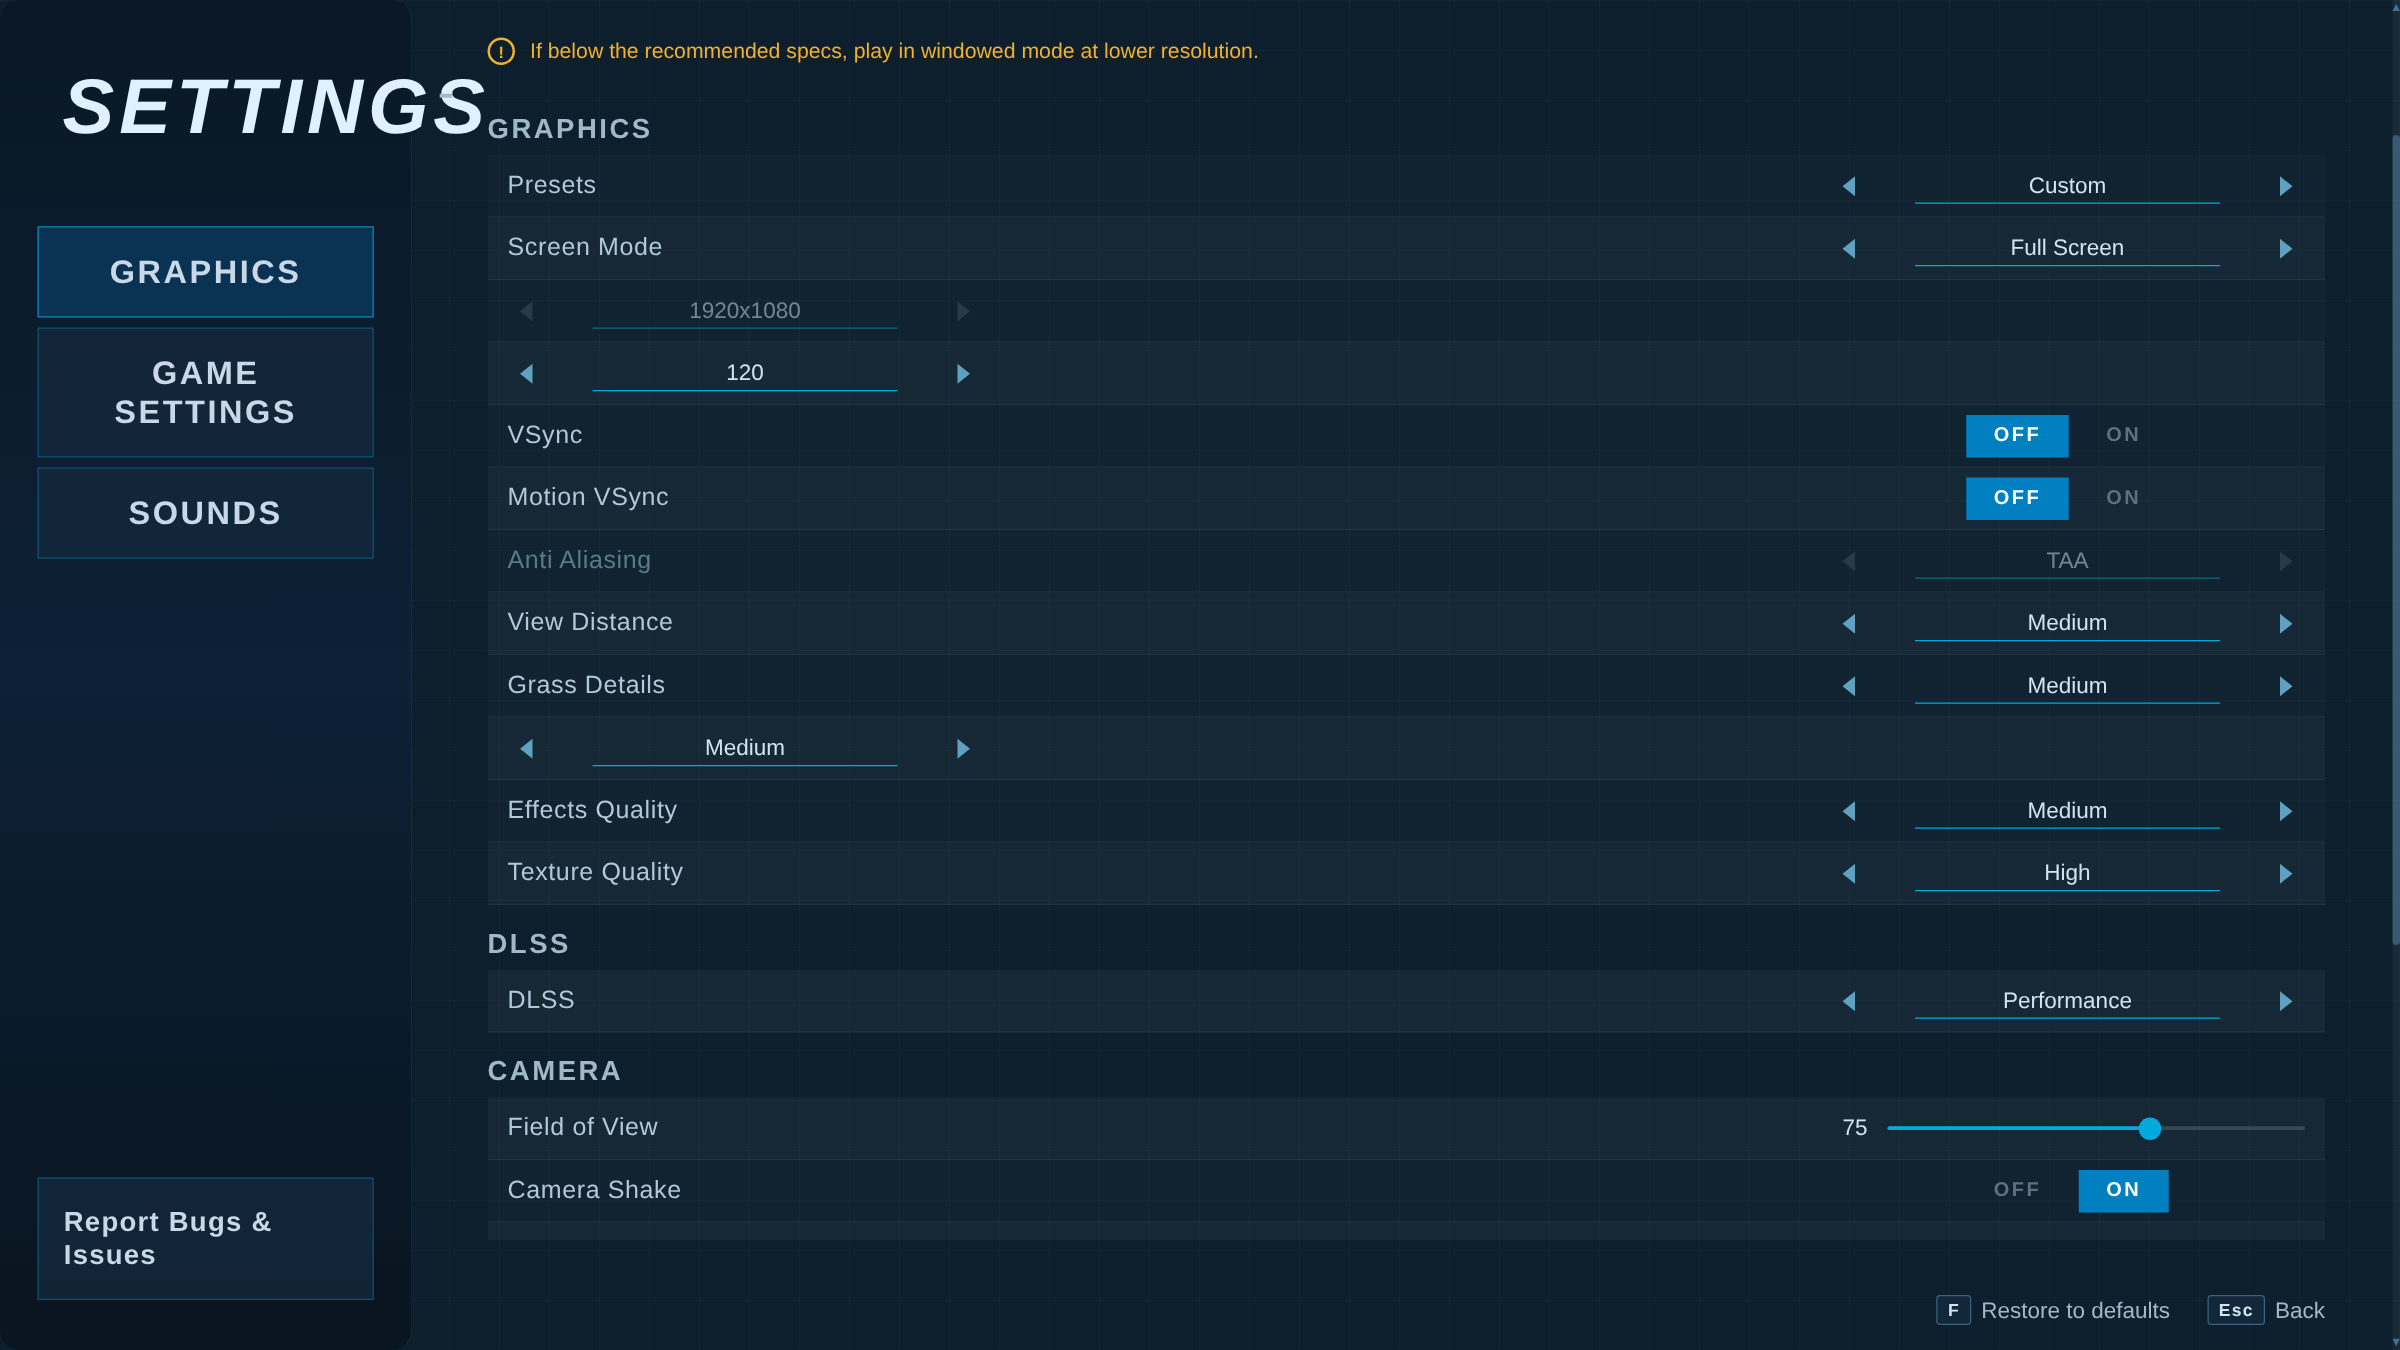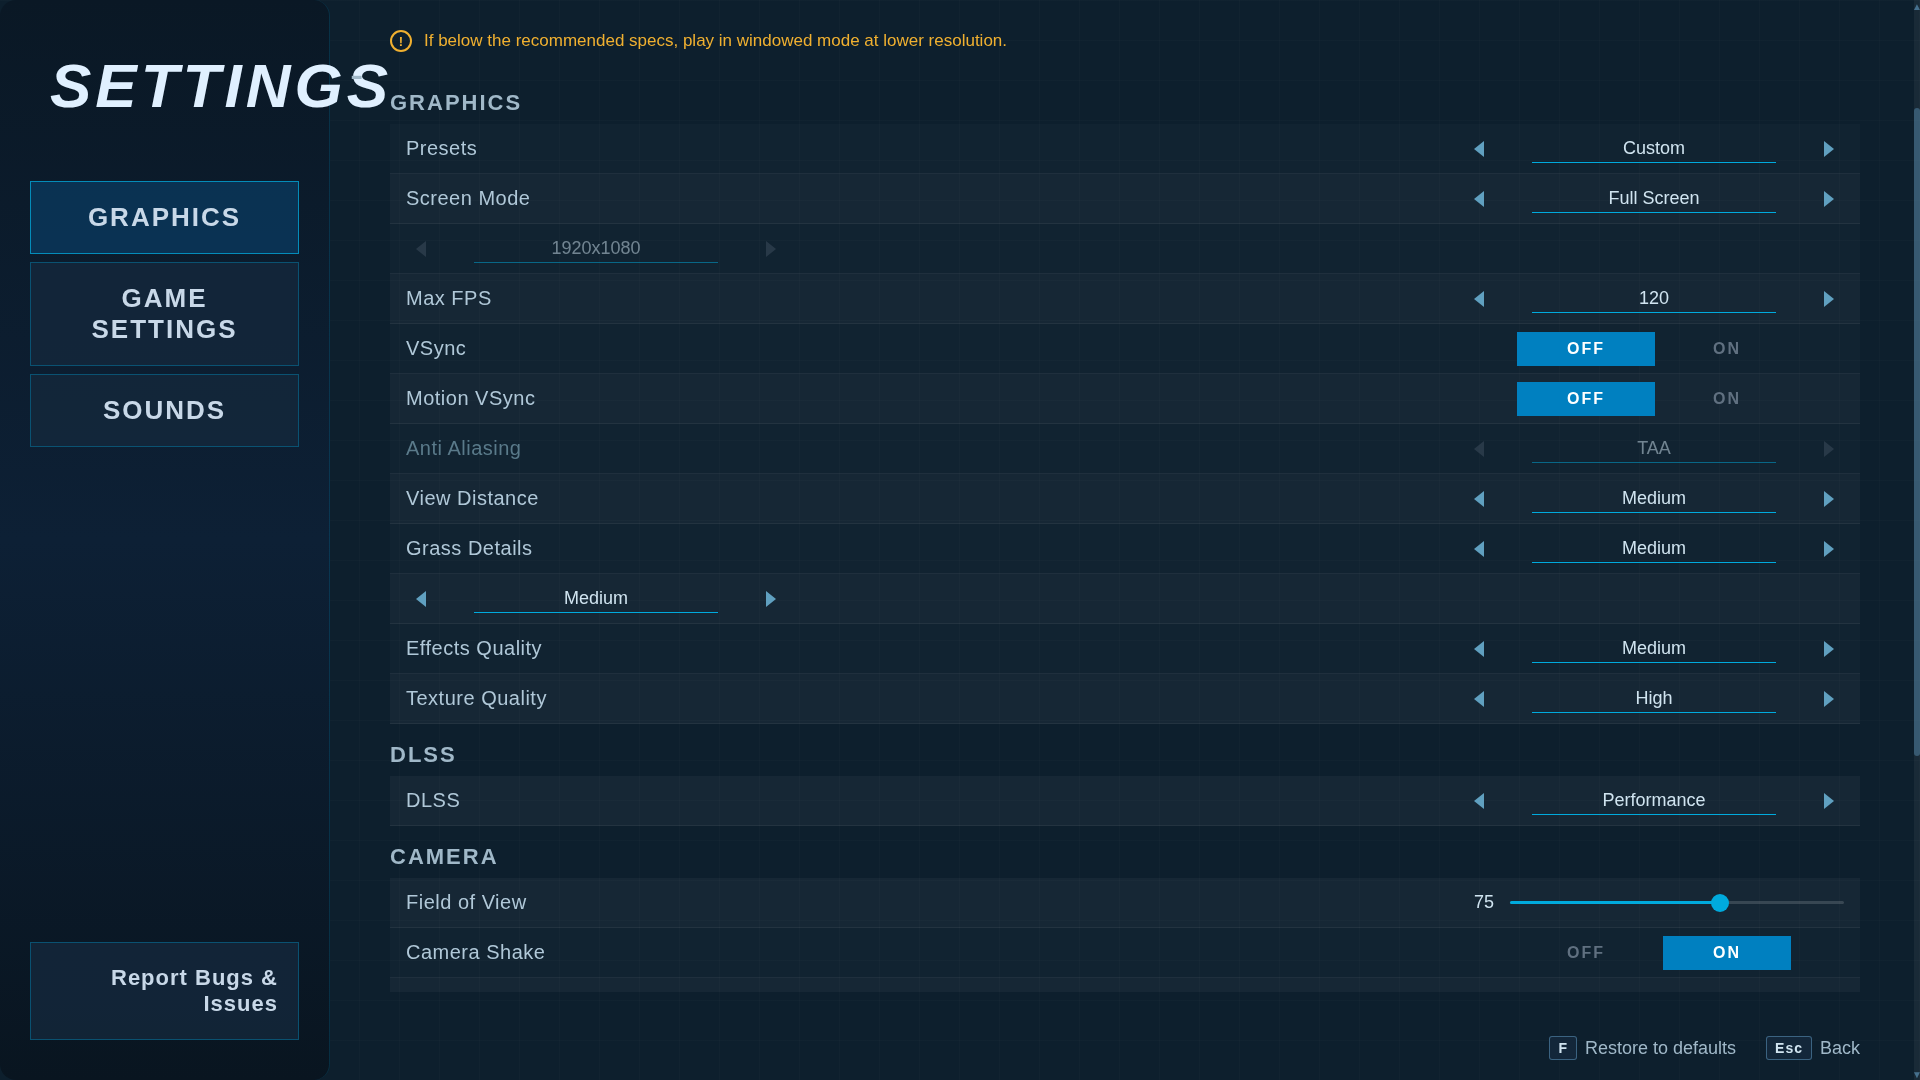--- a/index.html
+++ b/index.html
@@ -91,21 +91,21 @@
       bottom: 40px;
       left: 30px;
       right: 30px;
       background: rgba(20,40,60,0.8);
       border: 1px solid rgba(0,150,200,0.4);
       color: #c8d8e8;
       font-size: 22px;
       font-weight: 600;
       letter-spacing: 1px;
       padding: 22px 20px;
-      text-align: right;
+      text-align: left;
       cursor: pointer;
     }
 
     
     .main-content {
       position: absolute;
       left: 330px;
       top: 0;
       right: 0;
       height: 1080px;
@@ -212,21 +212,21 @@
       background: #00aadd;
     }
 
     
     .toggle-control {
       display: flex;
       min-width: 380px;
       justify-content: center;
     }
     .toggle-btn {
-      padding: 8px 50px;
+      padding: 8px 22px;
       font-size: 16px;
       font-weight: 700;
       letter-spacing: 2px;
       border: none;
       cursor: pointer;
       transition: all 0.2s;
     }
     .toggle-btn.off-active {
       background: #0080c0;
       color: #ffffff;
@@ -417,21 +417,20 @@
         <div class="value-display">1920x1080</div>
         <button class="arrow-btn">
           <svg viewBox="0 0 14 20">
               <polygon points="2,2 12,10 2,18" fill="#405060"></polygon>
             </svg>
         </button>
       </div>
     </div>
 
     <div class="settings-row">
-      <span class="row-label">Max FPS</span>
       <div class="row-control">
         <button class="arrow-btn">
           <svg viewBox="0 0 14 20">
               <polygon points="12,2 2,10 12,18" fill="#60a0c0"></polygon>
             </svg>
         </button>
         <div class="value-display">120</div>
         <button class="arrow-btn">
           <svg viewBox="0 0 14 20">
               <polygon points="2,2 12,10 2,18" fill="#60a0c0"></polygon>

